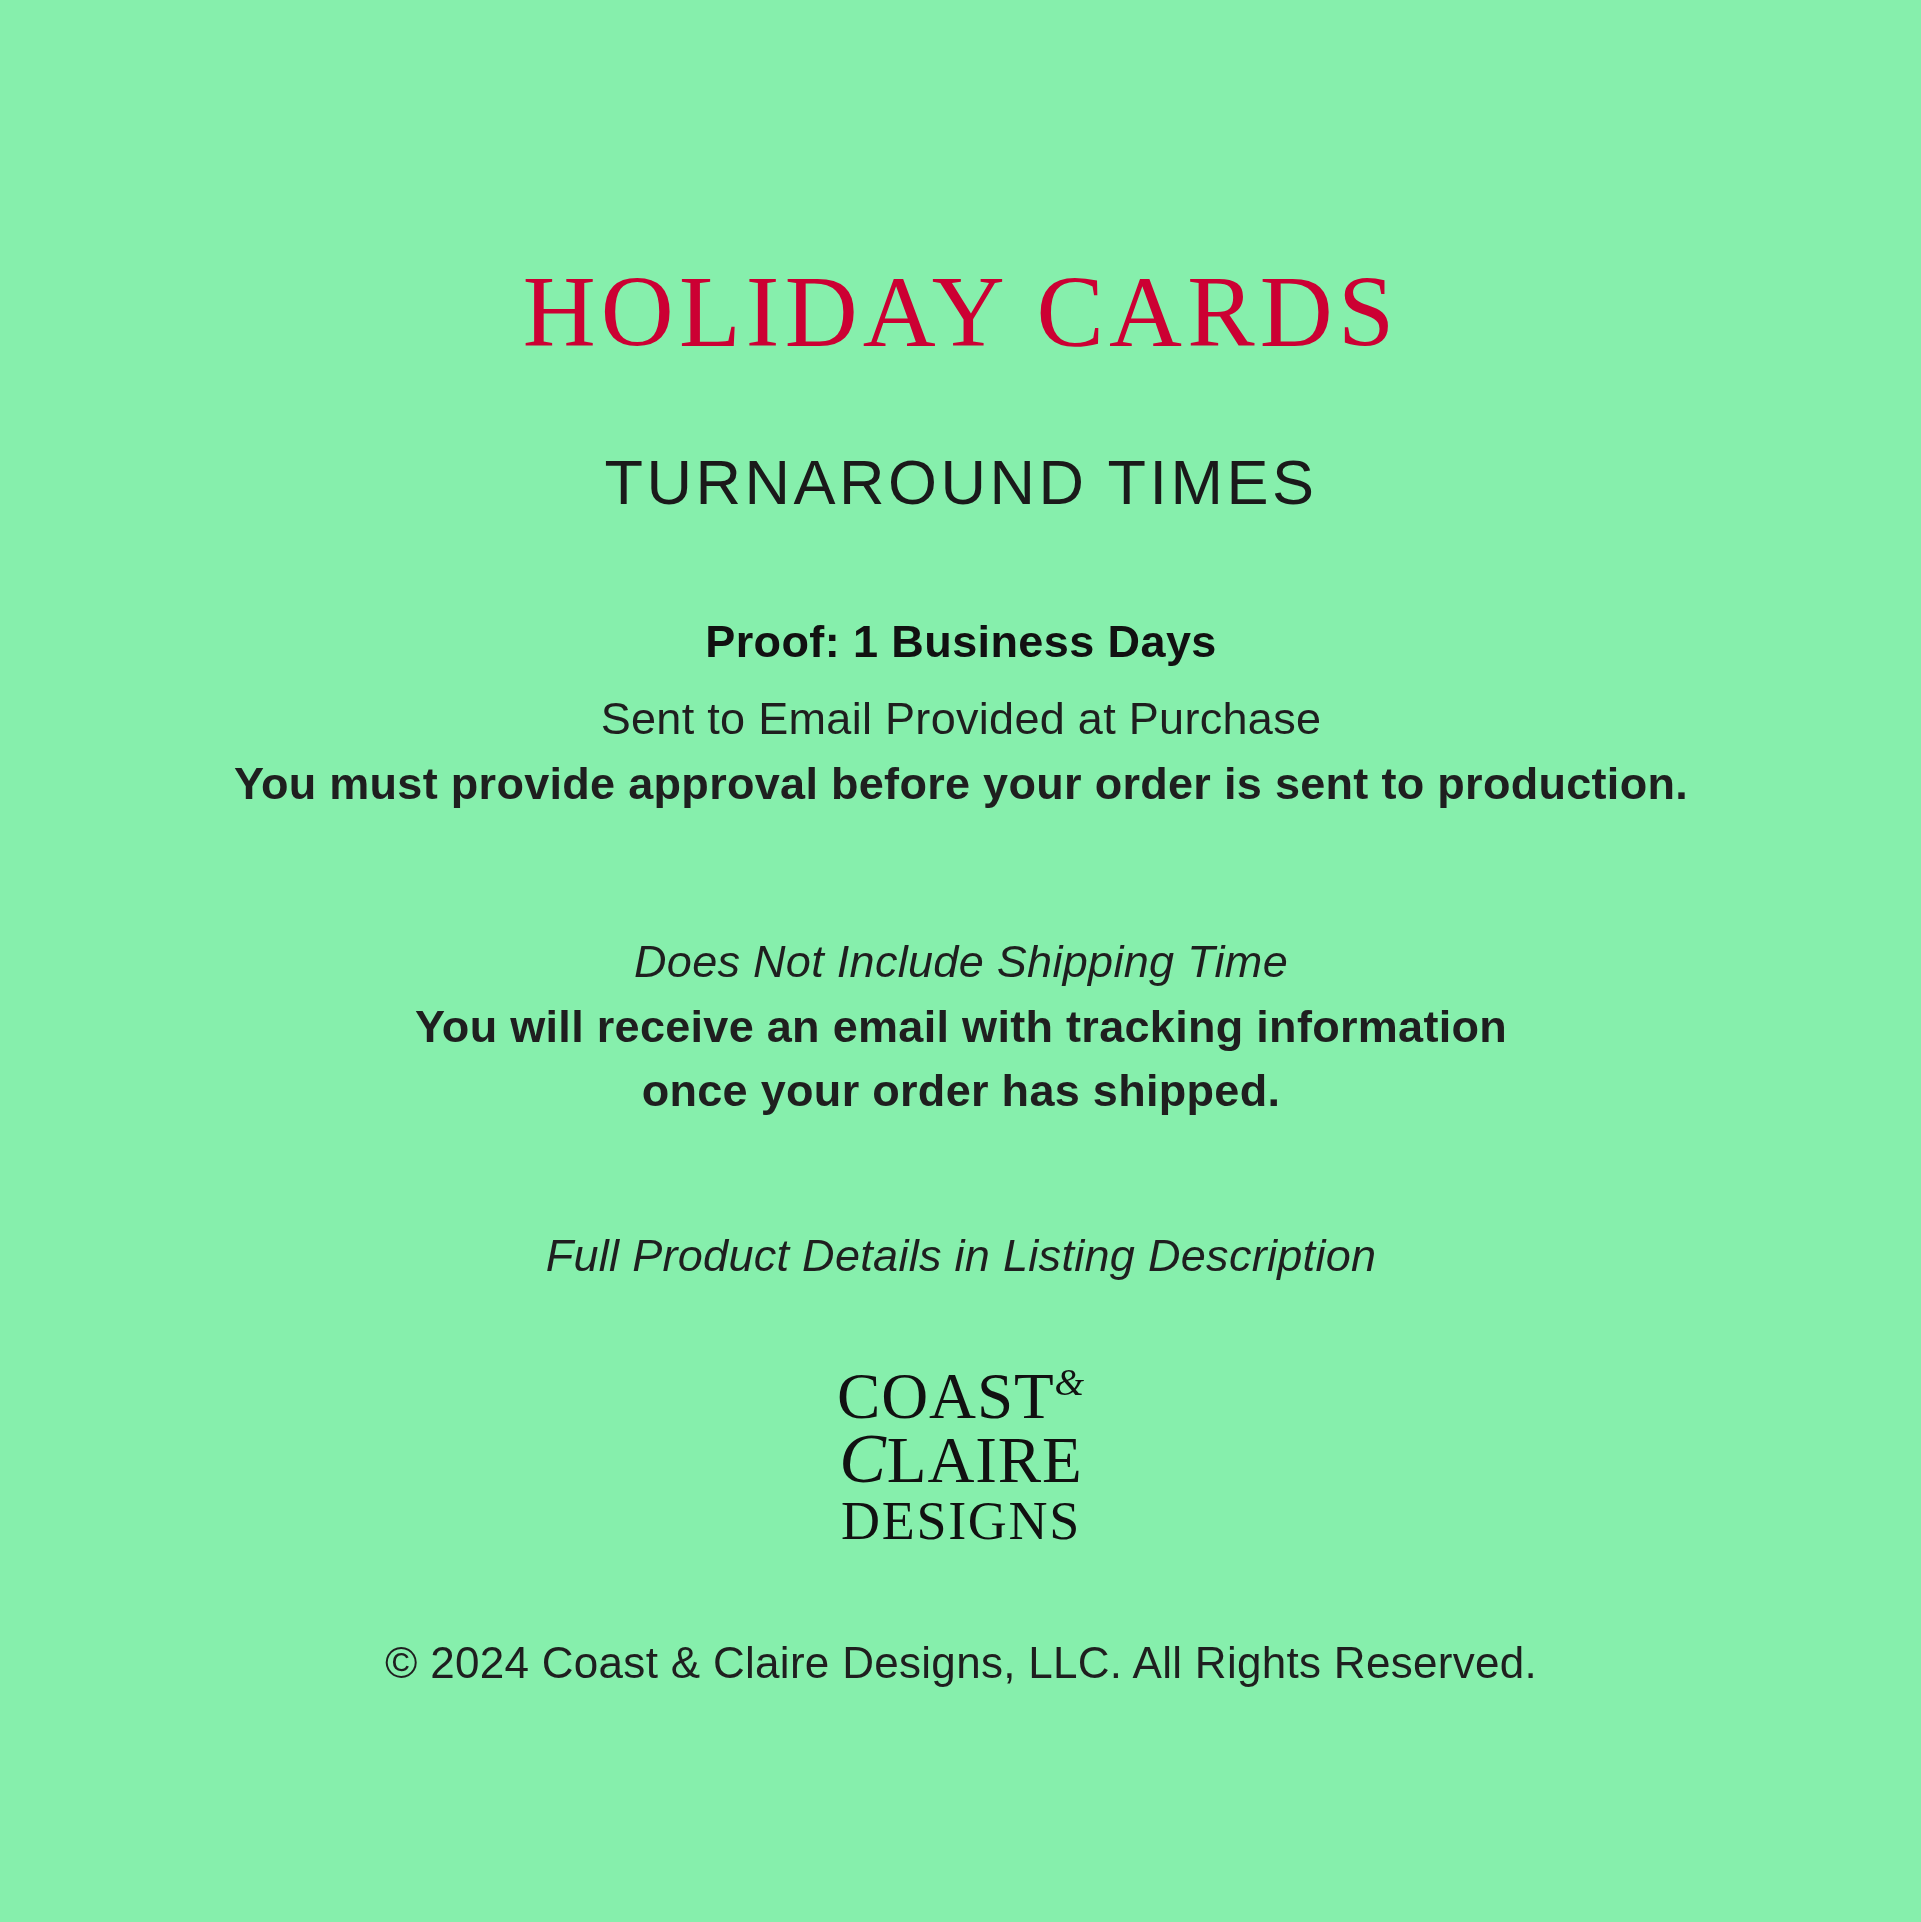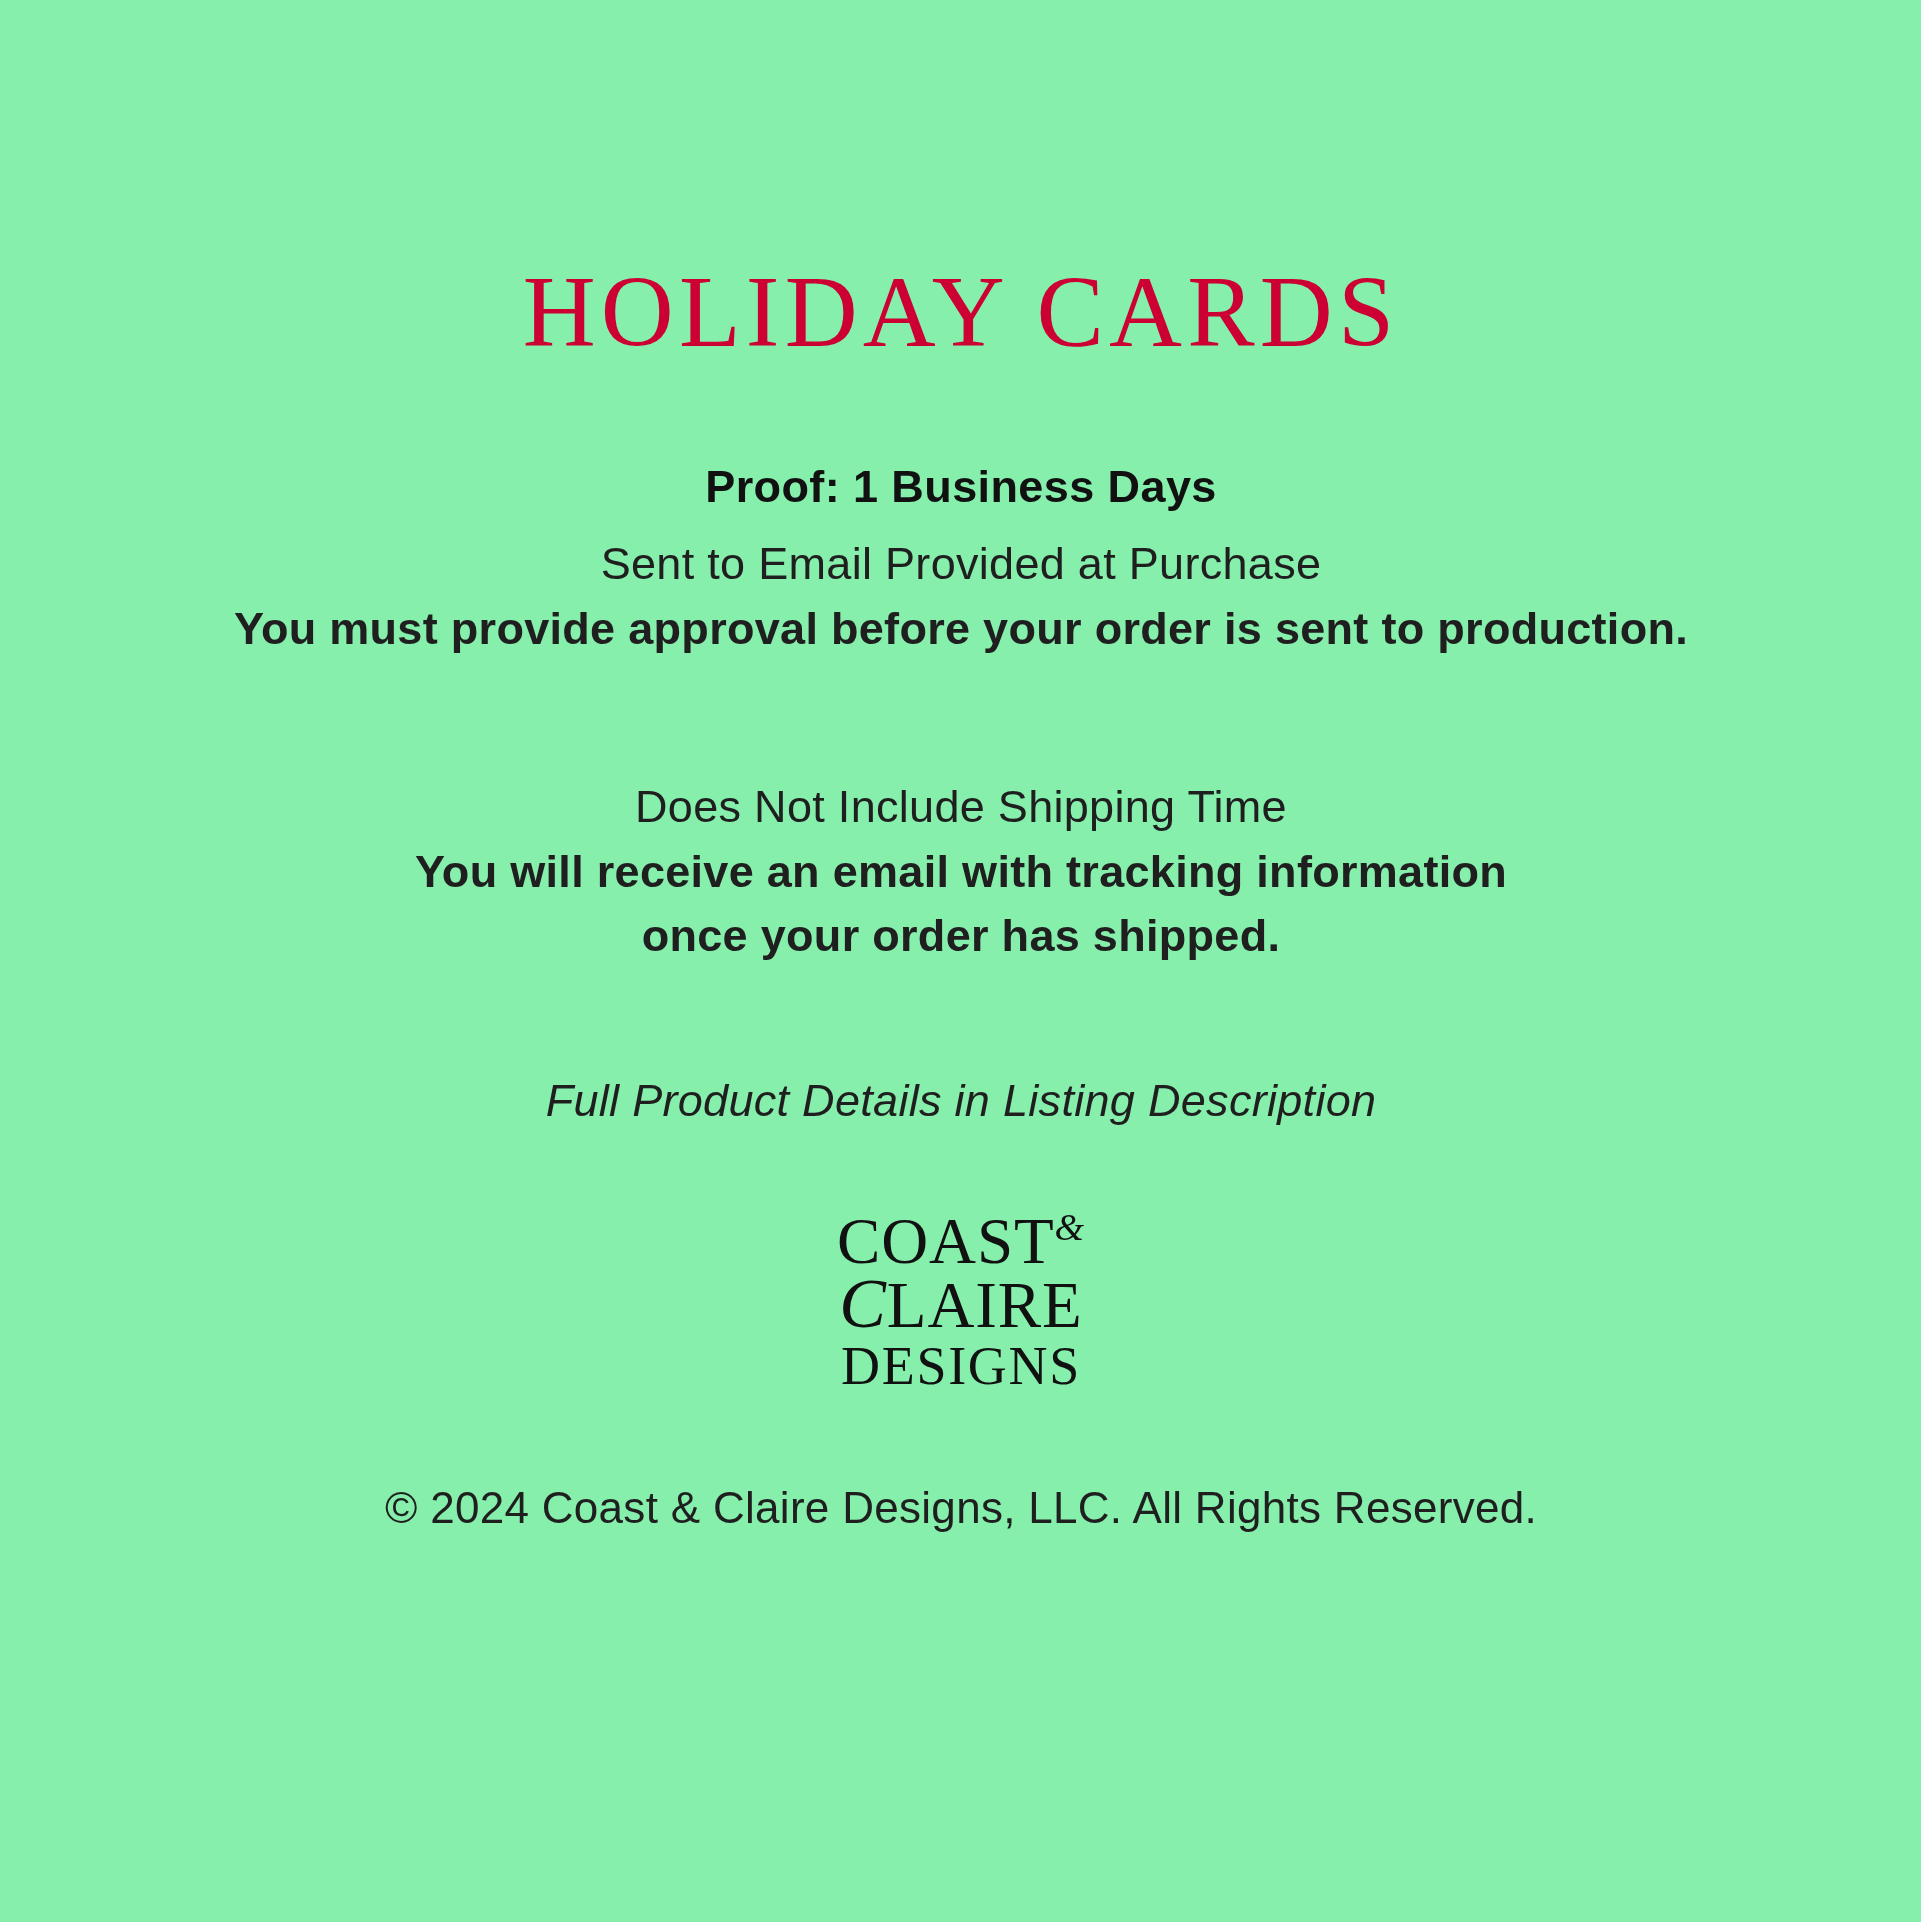--- a/index.html
+++ b/index.html
@@ -64,20 +64,21 @@
   .line {
     font-size: 45px;
     font-weight: 400;
     color: #1f1f1f;
     letter-spacing: 0.3px;
     line-height: 1.32;
     margin-top: 19px;
   }
 
   .line.italic {
+    font-style: italic;
   }
 
   .line.tight {
     margin-top: 5.2px;
     font-weight: bold;
   }
 
   .full-details {
     font-size: 45px;
     font-style: italic;
@@ -128,20 +129,21 @@
     letter-spacing: 0.3px;
   }
 </style>
 </head>
 <body>
 
 <div class="page">
 
   <div class="title">HOLIDAY CARDS</div>
 
+  <div class="subtitle">TURNAROUND TIMES</div>
 
   <div class="section sec-proof">
     <div class="lead">Proof: 1 Business Days</div>
     <div class="line">Sent to Email Provided at Purchase</div>
     <div class="line tight">You must provide approval before your order is sent to production.</div>
   </div>
 
   <div class="section sec-print">
     <div class="line italic">Does Not Include Shipping Time</div>
     <div class="line tight">You will receive an email with tracking information</div>

